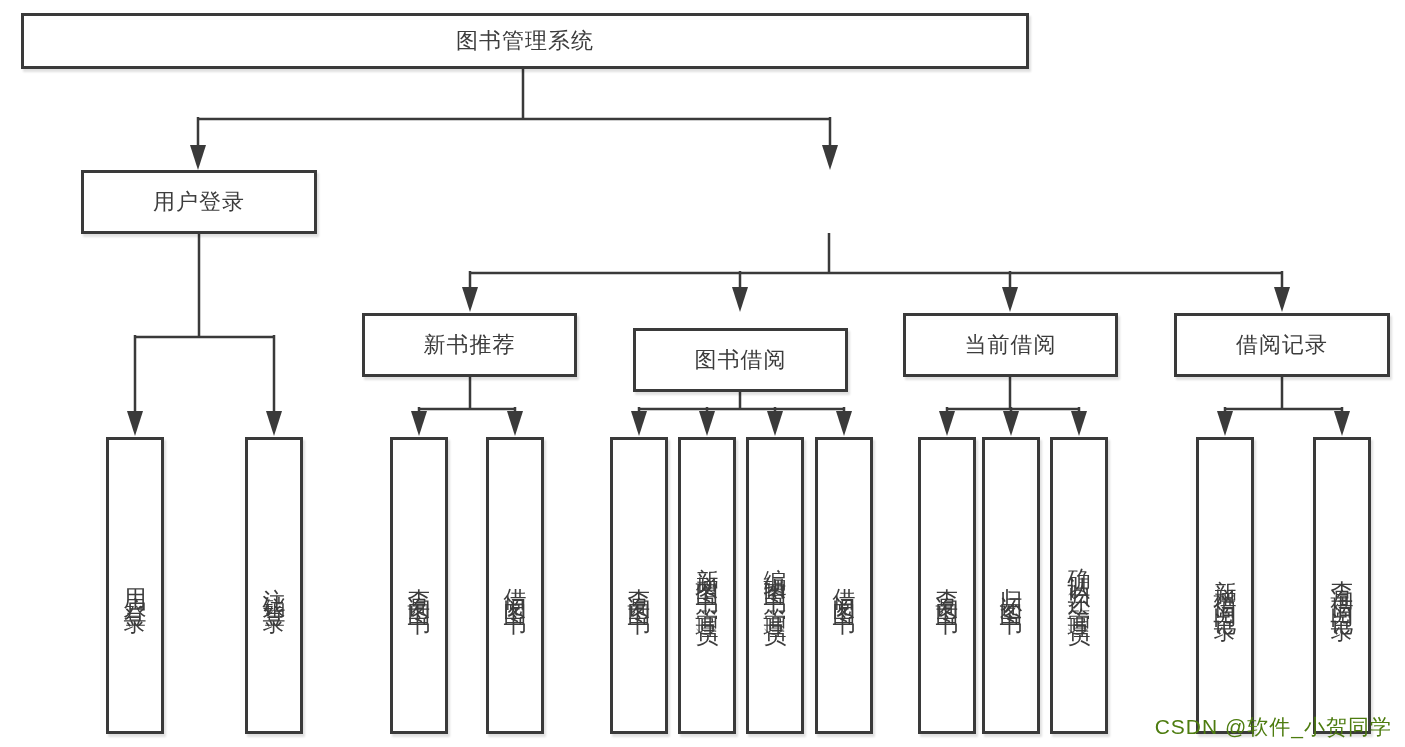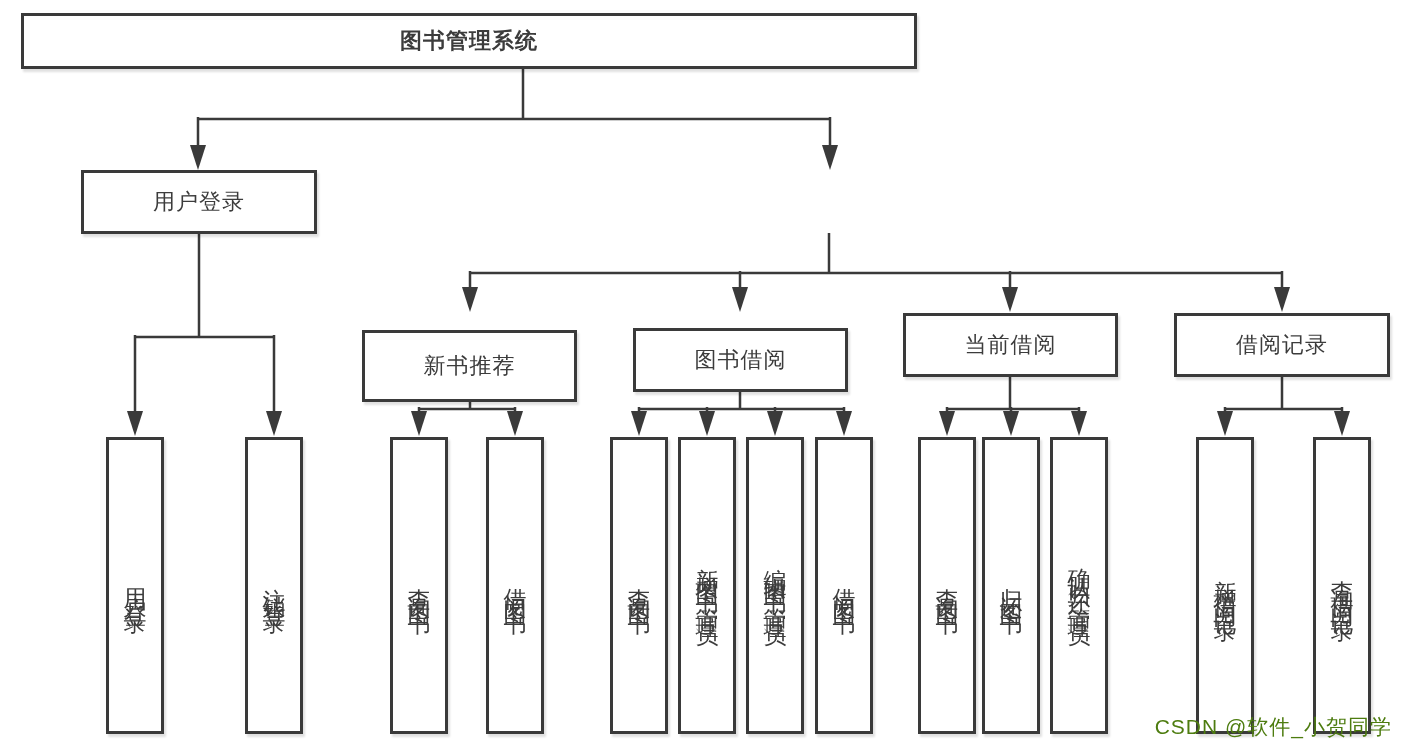--- a/index.html
+++ b/index.html
@@ -90,29 +90,29 @@
       <polygon points="767,411 783,411 775,436"></polygon>
       <polygon points="836,411 852,411 844,436"></polygon>
       <polygon points="939,411 955,411 947,436"></polygon>
       <polygon points="1003,411 1019,411 1011,436"></polygon>
       <polygon points="1071,411 1087,411 1079,436"></polygon>
       <polygon points="1217,411 1233,411 1225,436"></polygon>
       <polygon points="1334,411 1350,411 1342,436"></polygon>
     </g>
   </svg>
 
-  <div class="node h" style="left:21px; top:13px; width:896px; height:56px;font-weight:bold;">
+  <div class="node h" style="left:21px; top:13px; width:1008px; height:56px;">
     <span class="label">图书管理系统</span>
   </div>
 
   <div class="node h" style="left:81px; top:170px; width:236px; height:64px;">
     <span class="label">用户登录</span>
   </div>
 
-  <div class="node h" style="left:362px; top:313px; width:215px; height:72px;margin-top:17px;">
+  <div class="node h" style="left:362px; top:313px; width:215px; height:64px;">
     <span class="label">新书推荐</span>
   </div>
   <div class="node h" style="left:633px; top:328px; width:215px; height:64px;">
     <span class="label">图书借阅</span>
   </div>
   <div class="node h" style="left:903px; top:313px; width:215px; height:64px;">
     <span class="label">当前借阅</span>
   </div>
   <div class="node h" style="left:1174px; top:313px; width:216px; height:64px;">
     <span class="label">借阅记录</span>

